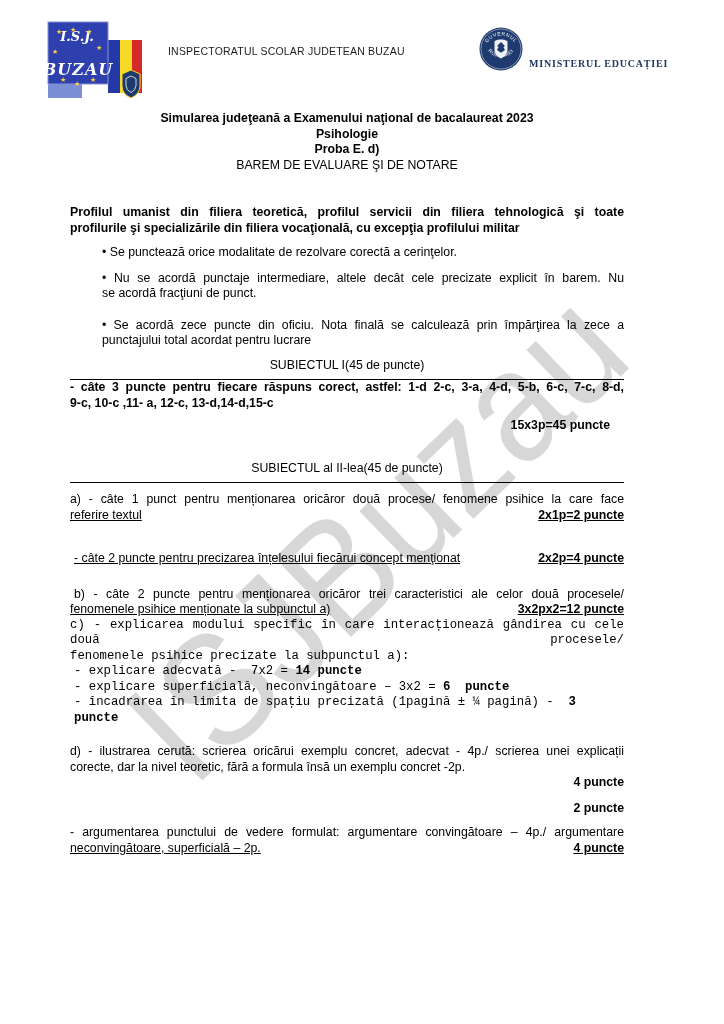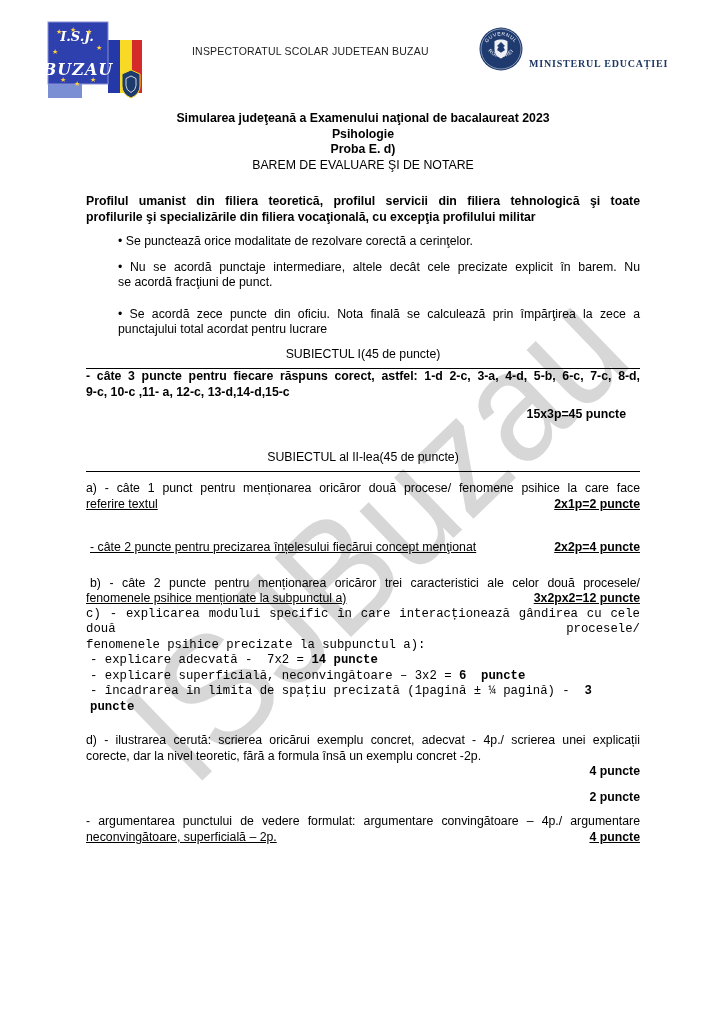--- a/index.html
+++ b/index.html
@@ -7,31 +7,31 @@
         font-family:"Liberation Sans",sans-serif;font-size:12.3px;line-height:15.5px;color:#000;}
 
   
   .watermark{position:absolute;left:40px;top:462px;width:650px;height:170px;z-index:1;
              text-align:center;font-size:160px;line-height:170px;color:#d7d7d7;
              transform:rotate(-44deg) scaleX(0.9);transform-origin:50% 50%;white-space:nowrap;
              font-family:"Liberation Sans",sans-serif;}
 
   
   .isj-logo{position:absolute;left:46px;top:20px;z-index:2;}
-  .org-name{position:absolute;left:192px;top:44px;z-index:2;font-size:10.5px;letter-spacing:.2px;color:#1c1c1c;}
+  .org-name{position:absolute;left:168px;top:44px;z-index:2;font-size:10.5px;letter-spacing:.2px;color:#1c1c1c;}
   .seal{position:absolute;left:479px;top:27px;z-index:2;}
   .ministry-name{position:absolute;left:529px;top:56px;z-index:2;
                  font-family:"Liberation Serif",serif;font-weight:bold;font-size:10px;
                  letter-spacing:.8px;color:#1F3864;}
 
   
-  .content{position:absolute;left:86px;top:111px;width:554px;z-index:2;}
+  .content{position:absolute;left:70px;top:111px;width:554px;z-index:2;}
   .title-block{text-align:center;font-weight:bold;}
   .title-block .plain{font-weight:normal;}
-  .intro{margin-top:21px;font-weight:bold;}
+  .intro{margin-top:32px;font-weight:bold;}
   .jline{text-align:justify;text-align-last:justify;}
   .bullets{margin-left:32px;}
   .bl1{margin-top:9px;}  .bl2{margin-top:10px;}  .bl3{margin-top:16px;}
   .rule-row{display:flex;justify-content:center;font-weight:normal;
             border-bottom:1.5px solid #000;padding-bottom:6px;}
   .s1h{margin-top:9px;}  .s2h{margin-top:27px;}
   .key{font-weight:bold;}
   .total{margin-top:7px;text-align:right;font-weight:bold;padding-right:14px;}
   .it-a{margin-top:9px;} .it-a2{margin-top:28px;align-items:center;} .it-b{margin-top:20px;}
   .it-c{font-family:Liberation Mono, monospace;} .it-d{margin-top:18px;} .it-e{margin-top:10px;} .it-f{margin-top:9px;}

